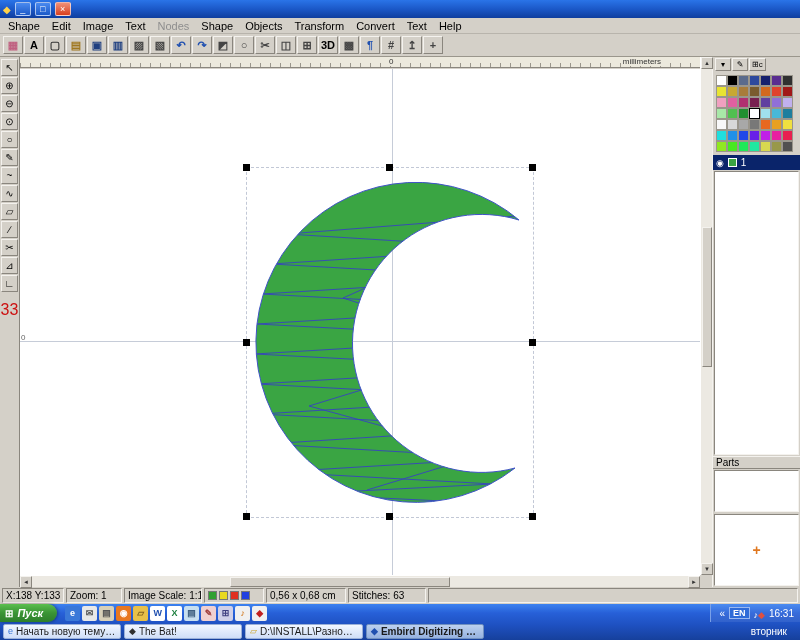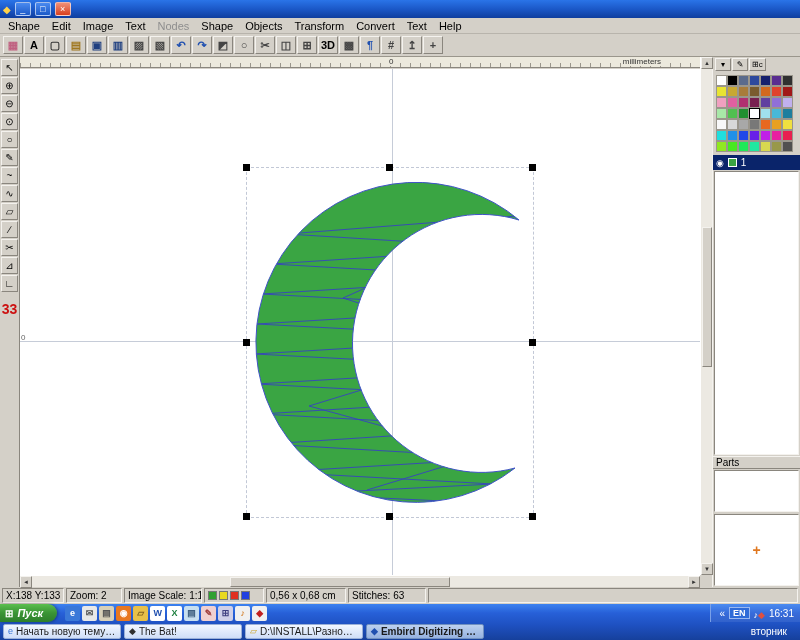--- a/index.html
+++ b/index.html
@@ -23,21 +23,21 @@
   .toolbar { height:23px; display:flex; align-items:center; padding:1px 3px; background:#d4d0c8; border-bottom:1px solid #9a968c; }
   .tbtn { width:20px; height:18px; margin-right:1px; display:flex; align-items:center; justify-content:center;
     font-size:11px; font-weight:bold; background:#d4d0c8; border:1px solid; border-color:#f4f2ee #8a867e #8a867e #f4f2ee; cursor:default; }
 
   
   .main { flex:1; display:flex; min-height:0; }
 
   .tools { width:20px; background:#d4d0c8; border-right:1px solid #8a867e; display:flex; flex-direction:column; align-items:center; padding-top:2px; }
   .ltool { width:17px; height:17px; margin-bottom:1px; display:flex; align-items:center; justify-content:center;
     font-size:10px; background:#d4d0c8; border:1px solid; border-color:#f4f2ee #8a867e #8a867e #f4f2ee; cursor:default; }
-  .tool-count { margin-top:8px; color:#cc1111; font-size:14px; font-weight:bold; }
+  .tool-count { margin-top:8px; color:#cc1111; font-size:16px; font-weight:normal; }
 
   .canvas-wrap { flex:1; position:relative; background:#d4d0c8; }
   .ruler { position:absolute; top:0; left:0; right:12px; height:11px; background:#ece9dd; border-bottom:1px solid #8a867e;
     background-image:repeating-linear-gradient(90deg,#9a968c 0 1px,transparent 1px 10px); background-size:100% 4px; background-position:0 100%; background-repeat:no-repeat; }
   .ruler-zero { position:absolute; left:368px; top:0px; font-size:8px; color:#333; background:#ece9dd; padding:0 1px; }
   .ruler-units { position:absolute; right:38px; top:0px; font-size:8px; color:#333; background:#ece9dd; padding:0 1px; }
 
   .canvas { position:absolute; top:12px; left:0; right:12px; bottom:12px; background:#ffffff; overflow:hidden; }
   .cross-v { position:absolute; left:372px; top:0; bottom:0; width:1px; background:#c6ccd8; }
   .cross-h { position:absolute; top:272px; left:0; right:0; height:1px; background:#c6ccd8; }
@@ -296,21 +296,21 @@
         <div class="parts-label">Parts</div>
         <div class="parts-mid"></div>
         <div class="parts-view">
           <span class="pcross">+</span>
         </div>
       </div>
     </div>
 
     <div class="statusbar">
       <span class="spanel sp-coords">X:138 Y:133</span>
-      <span class="spanel sp-zoom">Zoom: 2</span>
+      <span class="spanel sp-zoom">Zoom: 1</span>
       <span class="spanel sp-scale">Image Scale: 1:1</span>
       <span class="spanel sp-colors">
 
       <span class="mini" style="background: rgb(48, 160, 48);"></span>
           <span class="mini" style="background: rgb(232, 216, 32);"></span>
           <span class="mini" style="background: rgb(224, 48, 32);"></span>
           <span class="mini" style="background: rgb(32, 64, 224);"></span>
         </span>
       <span class="spanel sp-size">0,56 x 0,68 cm</span>
       <span class="spanel sp-stitches">Stitches: 63</span>

